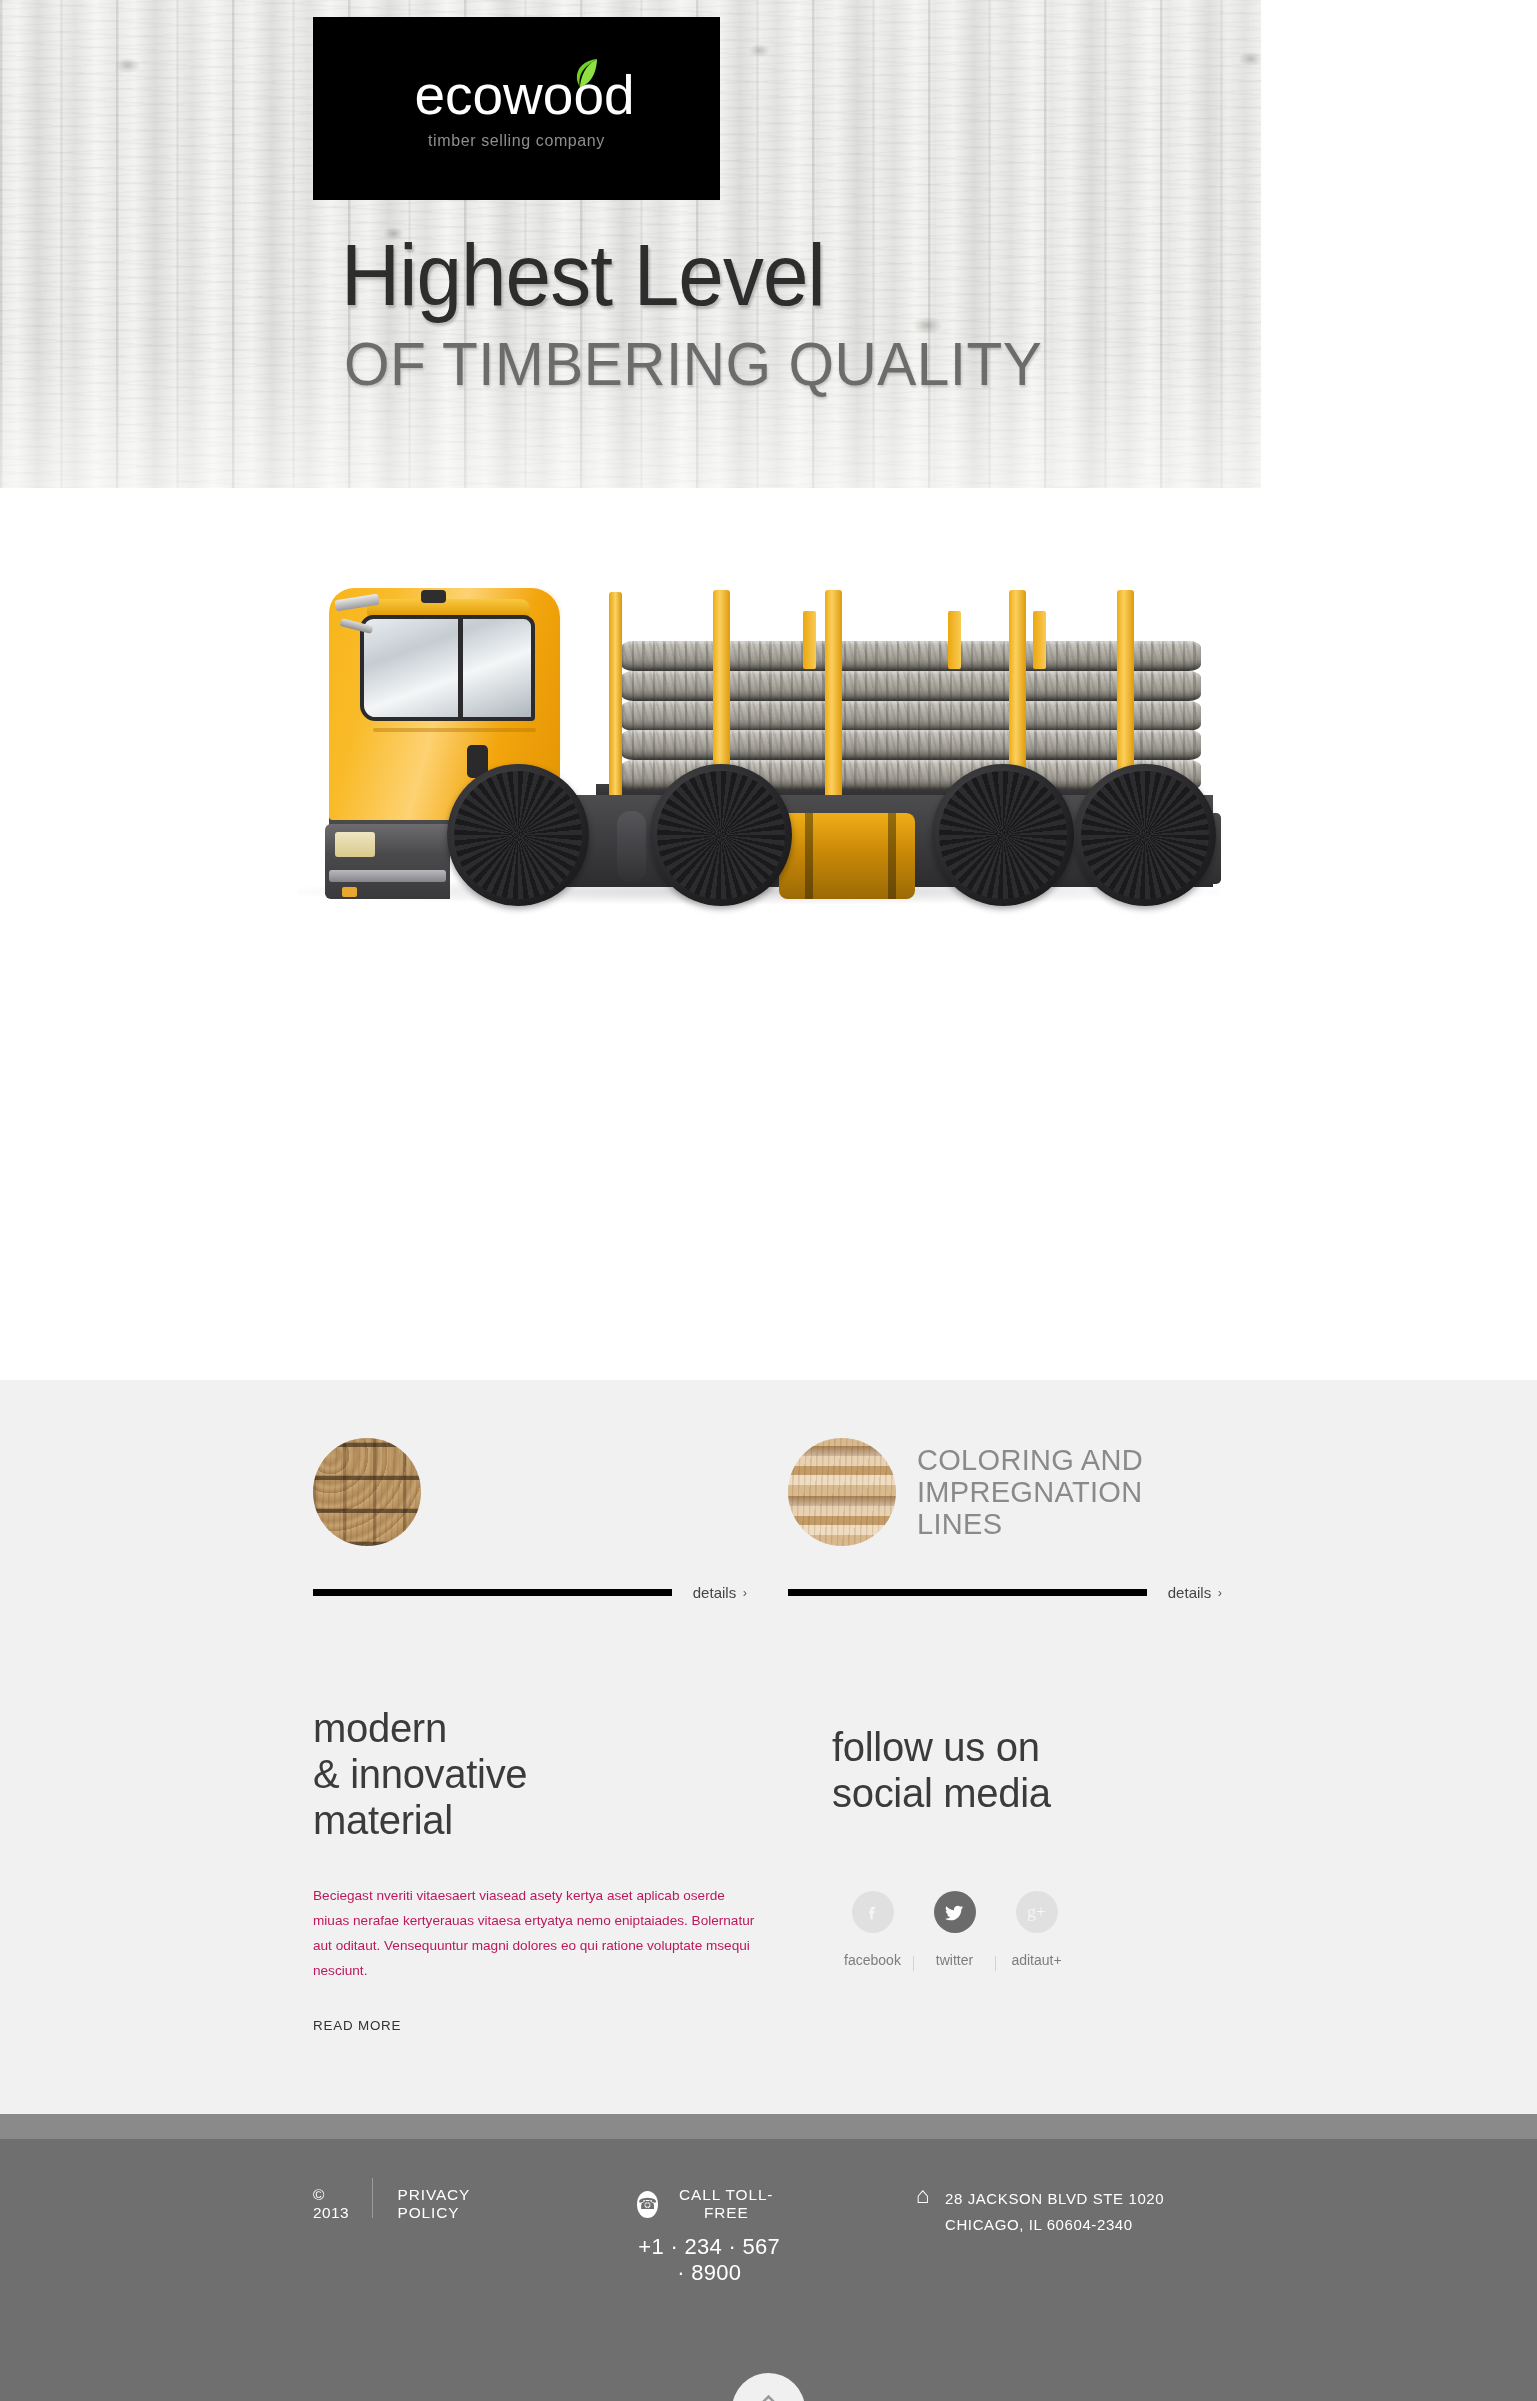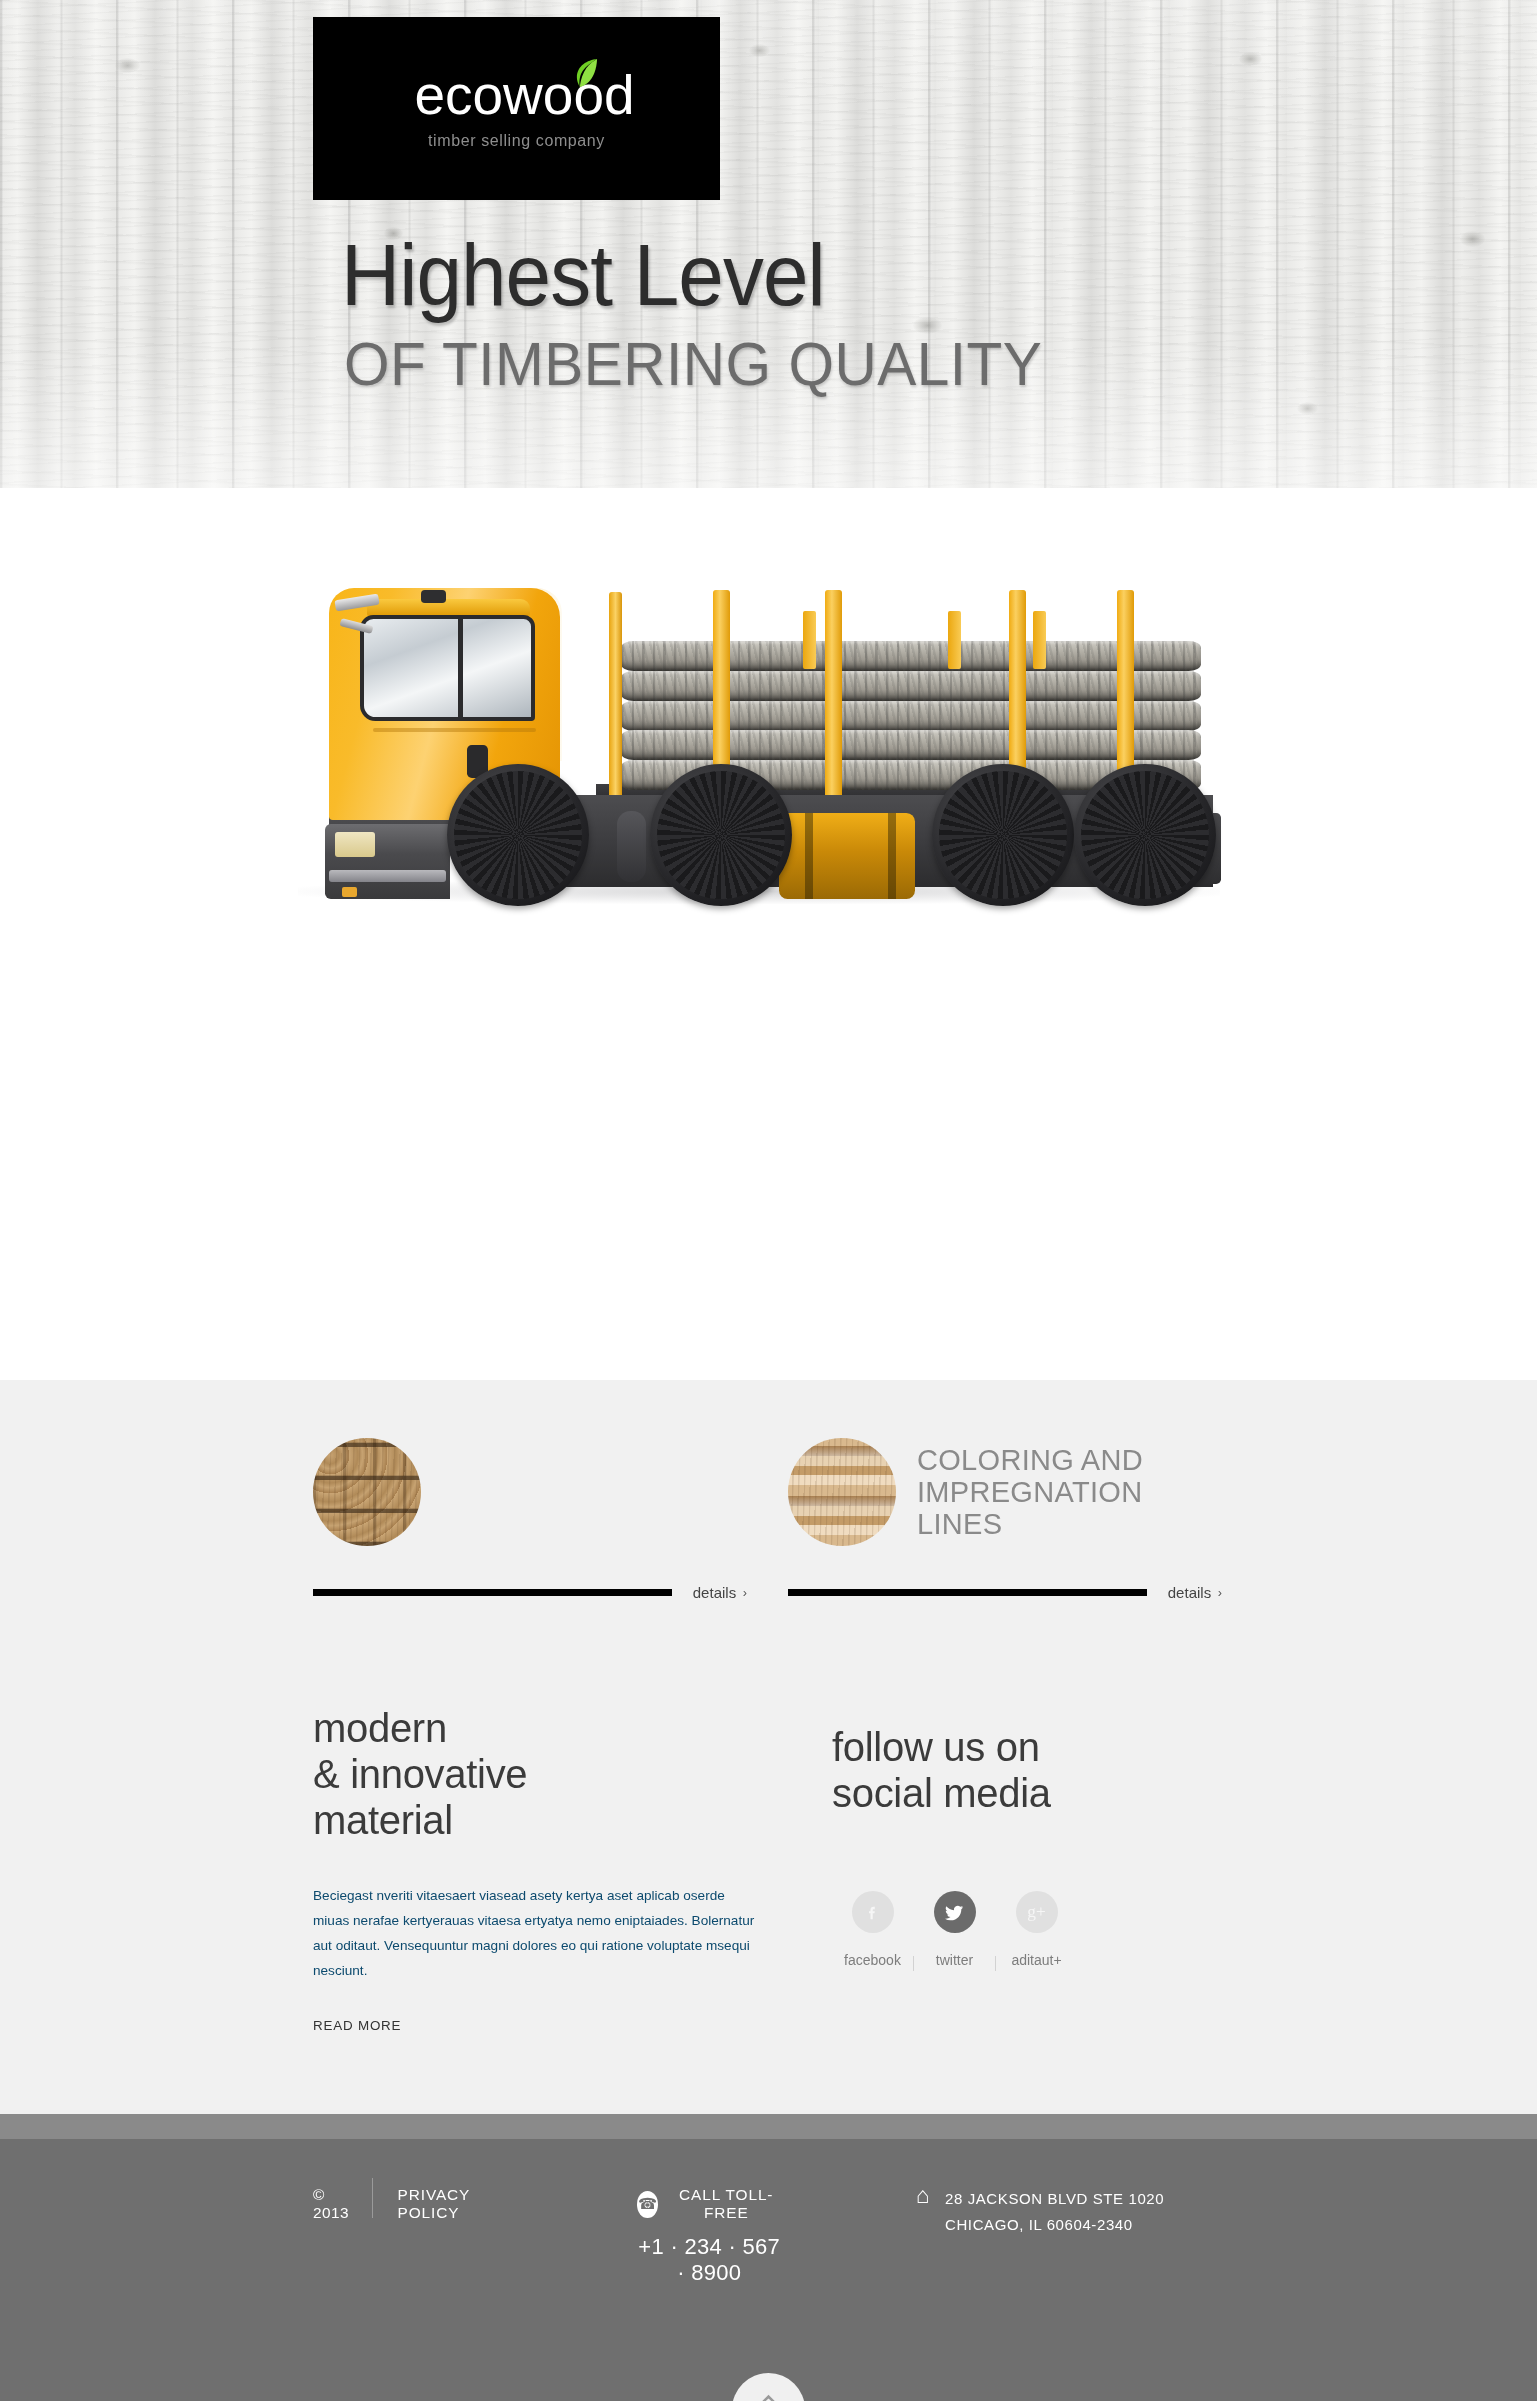--- a/index.html
+++ b/index.html
@@ -9,21 +9,21 @@
     font-family: "Liberation Sans", sans-serif;
     background: #ffffff;
     overflow: hidden;
   }
 
   .page { position: relative; width: 1537px; height: 2402px; }
 
   
   .hero {
     position: absolute; left: 0; top: 0;
-    width: 1537px; height: 488px;
+    width: 1261px; height: 488px;
     overflow: hidden;
     background: #d8d8d6;
   }
   .wood-planks {
     position: absolute; inset: 0;
     background:
       repeating-linear-gradient(90deg,
         rgba(0,0,0,0.10) 0px, rgba(0,0,0,0.10) 1.9px,
         rgba(255,255,255,0.0) 2.9px, rgba(255,255,255,0.0) 60px,
         rgba(0,0,0,0.07) 61px, rgba(0,0,0,0.07) 62px,
@@ -405,21 +405,21 @@
     width: 911px; display: flex;
   }
   .mod-col { width: 519px; }
   .soc-col { width: 392px; }
   .big-head {
     font-size: 40px; line-height: 46px; color: #3b3b3b; font-weight: 400;
     letter-spacing: -0.3px;
   }
   .mod-body {
     margin-top: 40px;
-    font-size: 13.6px; line-height: 25px; color: #0c4a6e;
+    font-size: 13.6px; line-height: 25px; color: #be185d;
     width: 442px;
     font-family: "Liberation Sans Narrow","Liberation Sans", sans-serif;
   }
   .read-more {
     margin-top: 35px; font-size: 13.4px; color: #333333;
     letter-spacing: 0.8px; cursor: pointer;
     font-family: "Liberation Sans Narrow","Liberation Sans", sans-serif;
   }
   .socials { margin-top: 75px; display: flex; align-items: flex-start; }
   .soc-item { width: 81px; text-align: center; cursor: pointer; }

